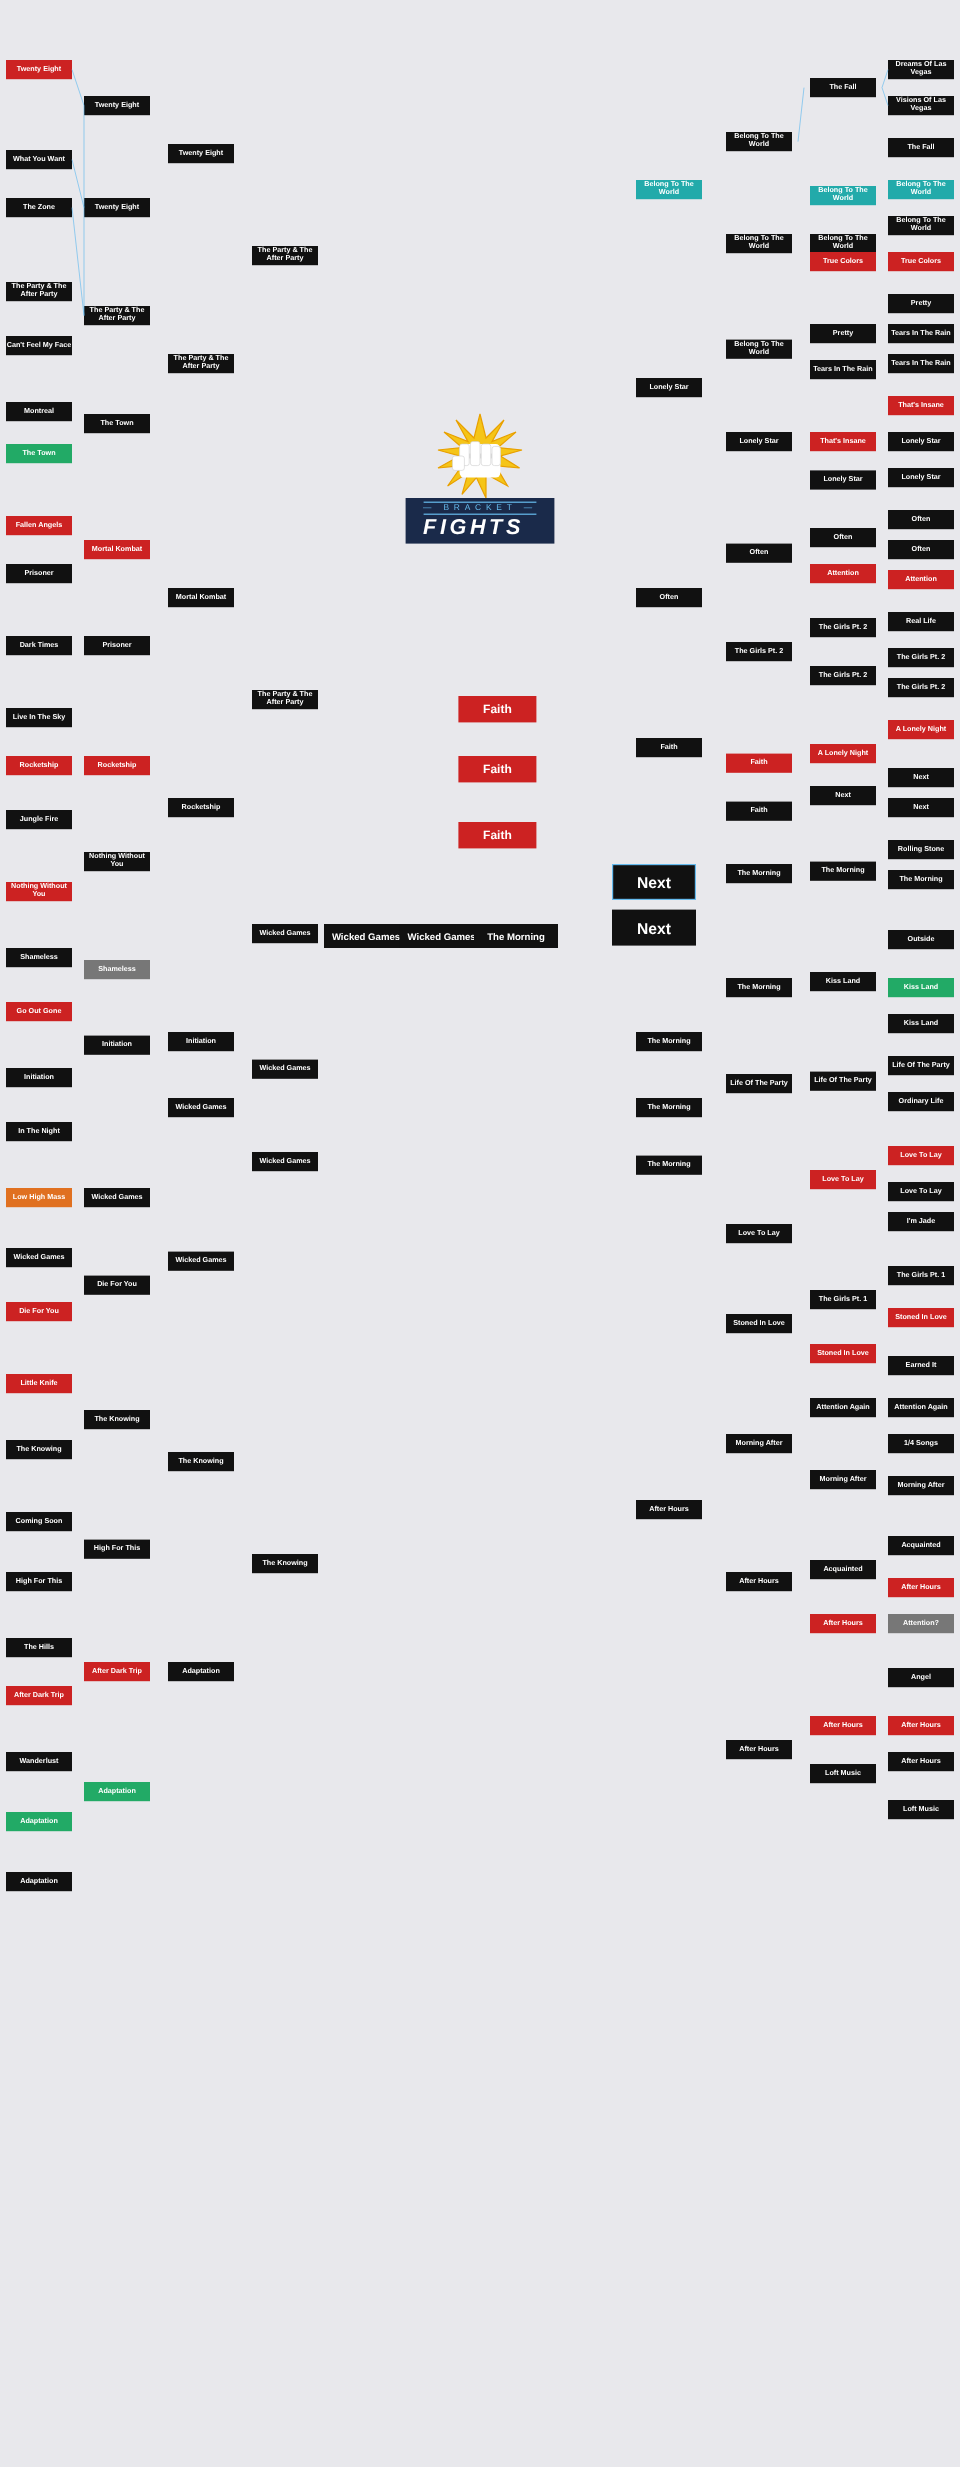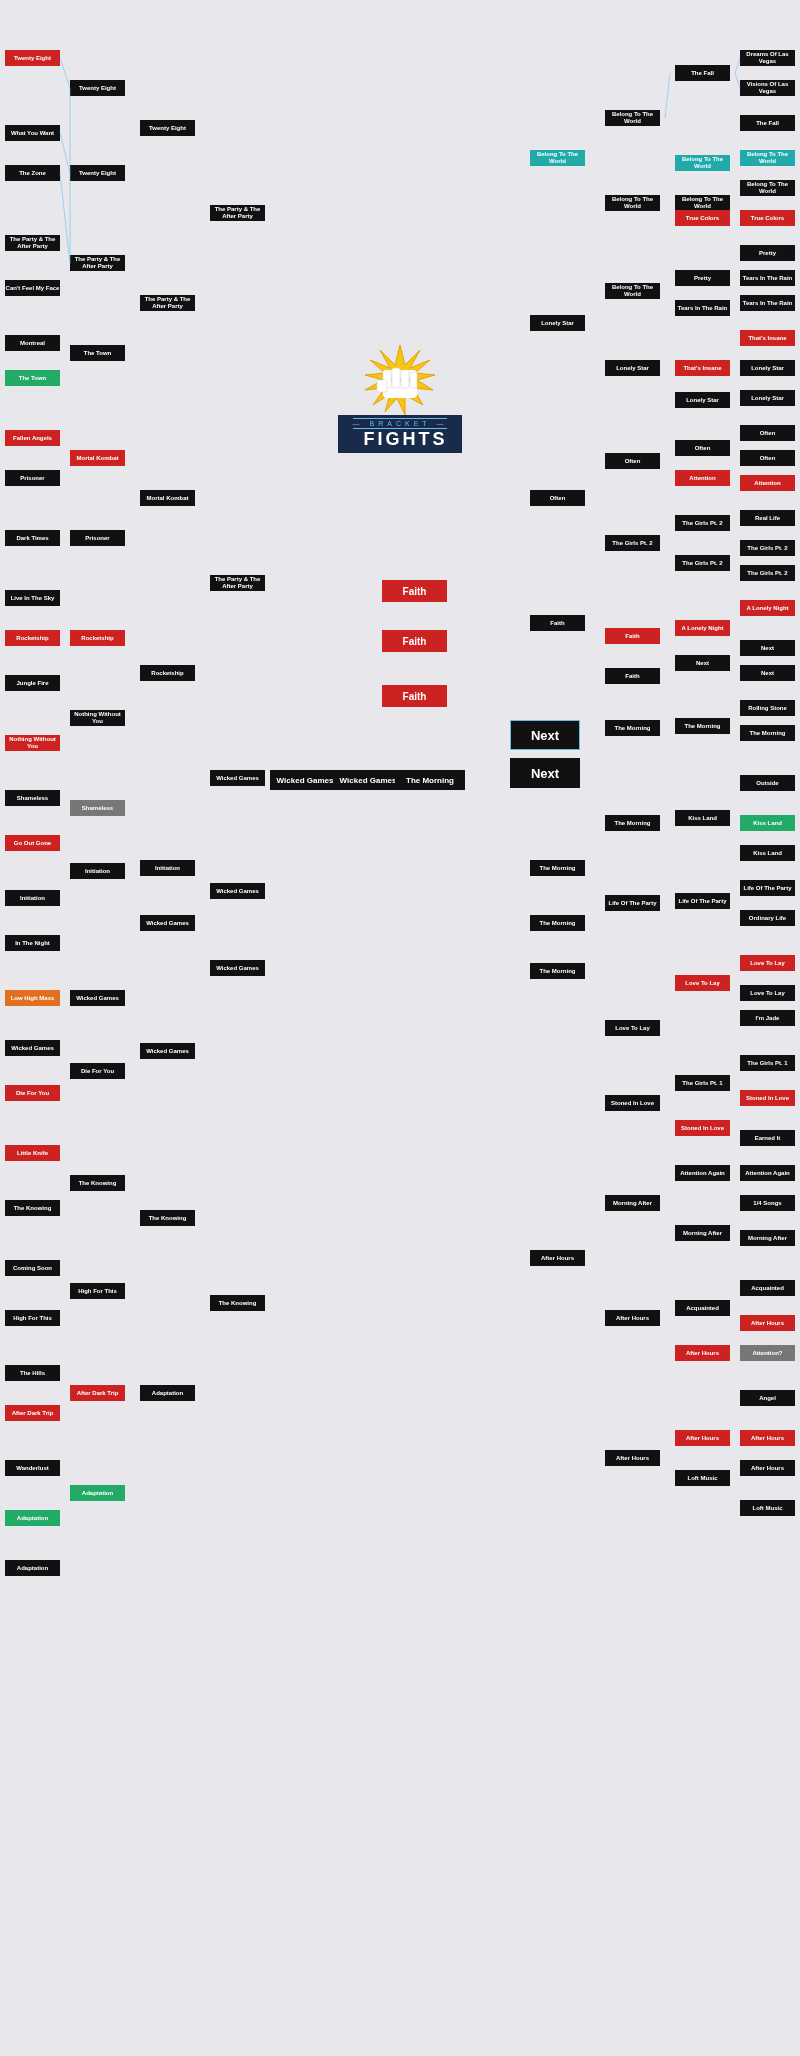--- a/index.html
+++ b/index.html
@@ -85,21 +85,21 @@
         <rect x="37" y="28" width="8" height="20" rx="2" fill="white" stroke="#ccc" stroke-width="0.5"></rect>
         <rect x="46" y="30" width="8" height="18" rx="2" fill="white" stroke="#ccc" stroke-width="0.5"></rect>
         <rect x="55" y="32" width="7" height="16" rx="2" fill="white" stroke="#ccc" stroke-width="0.5"></rect>
         <rect x="22" y="40" width="10" height="12" rx="2" fill="white" stroke="#ccc" stroke-width="0.5"></rect>
       </svg>
 
       <div style="background:#1a2a4a; padding: 3px 15px; margin-top:-5px; position:relative; z-index:2;">
         <div style="color:#6be; font-size:7px; letter-spacing:4px; text-align:center; border-top:1px solid #6be; border-bottom:1px solid #6be; padding:1px 0;">
           <span>— BRACKET —</span>
         </div>
-        <div style="color:white; font-size:18px; font-weight:900; text-align:right; letter-spacing:3px;">
+        <div style="color:white; font-size:18px; font-weight:900; text-align:left; letter-spacing:3px;font-style:italic;">
           <span>FIGHTS</span>
         </div>
       </div>
     </div>
   </div>
 
   <div class="node node-red" style="left:5px; top:50px;">Twenty Eight</div>
   <div class="node node-black" style="left:5px; top:125px;">What You Want</div>
   <div class="node node-black" style="left:5px; top:165px;">The Zone</div>
   <div class="node node-black" style="left:5px; top:235px;">The Party &amp; The After Party</div>

